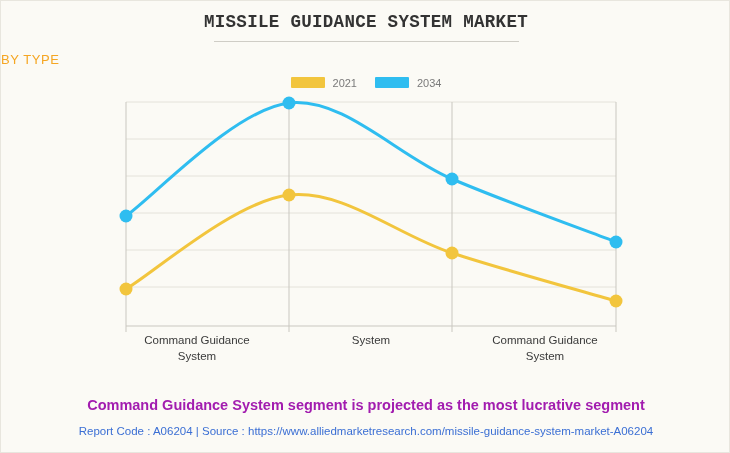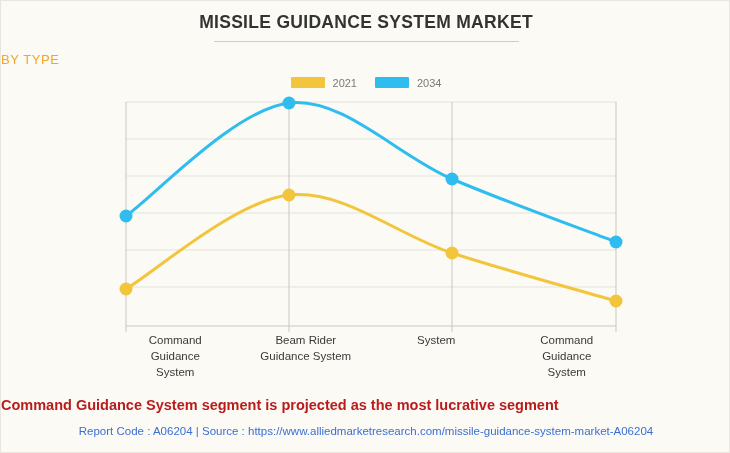--- a/index.html
+++ b/index.html
@@ -26,21 +26,21 @@
   #chart-title {
     position: absolute;
     top: 11px;
     left: 0;
     width: 730px;
     text-align: center;
     font-size: 17.5px;
     font-weight: bold;
     letter-spacing: 0.3px;
     color: #333333;
-    font-family: Liberation Sans, sans-serif;
+    font-family: Liberation Mono, monospace;
   }
   #title-divider {
     position: absolute;
     top: 40px;
     left: 213px;
     width: 305px;
     height: 1px;
     background: #cfcdc6;
   }
   #chart-subtitle {
@@ -117,24 +117,24 @@
   .x-tick span {
     display: block;
   }
 
   
   #caption {
     position: absolute;
     top: 396px;
     left: 0;
     width: 730px;
-    text-align: left;
+    text-align: center;
     font-size: 14.5px;
     font-weight: bold;
-    color: #b91c1c;
+    color: #a21caf;
     font-family: "Liberation Sans", sans-serif;
   }
   #source-line {
     position: absolute;
     top: 424px;
     left: 0;
     width: 730px;
     text-align: center;
     font-size: 11.5px;
     color: #3b6fd4;
@@ -197,24 +197,20 @@
         </g>
     </svg>
   </div>
 
   <div id="x-axis-labels">
     <div class="x-tick">
       <span>Command Guidance</span>
       <span>System</span>
     </div>
     <div class="x-tick">
-      <span>Beam Rider</span>
-      <span>Guidance System</span>
-    </div>
-    <div class="x-tick">
       <span>System</span>
     </div>
     <div class="x-tick">
       <span>Command Guidance</span>
       <span>System</span>
     </div>
   </div>
 
   <div id="caption">Command Guidance System segment is projected as the most lucrative segment</div>
 

